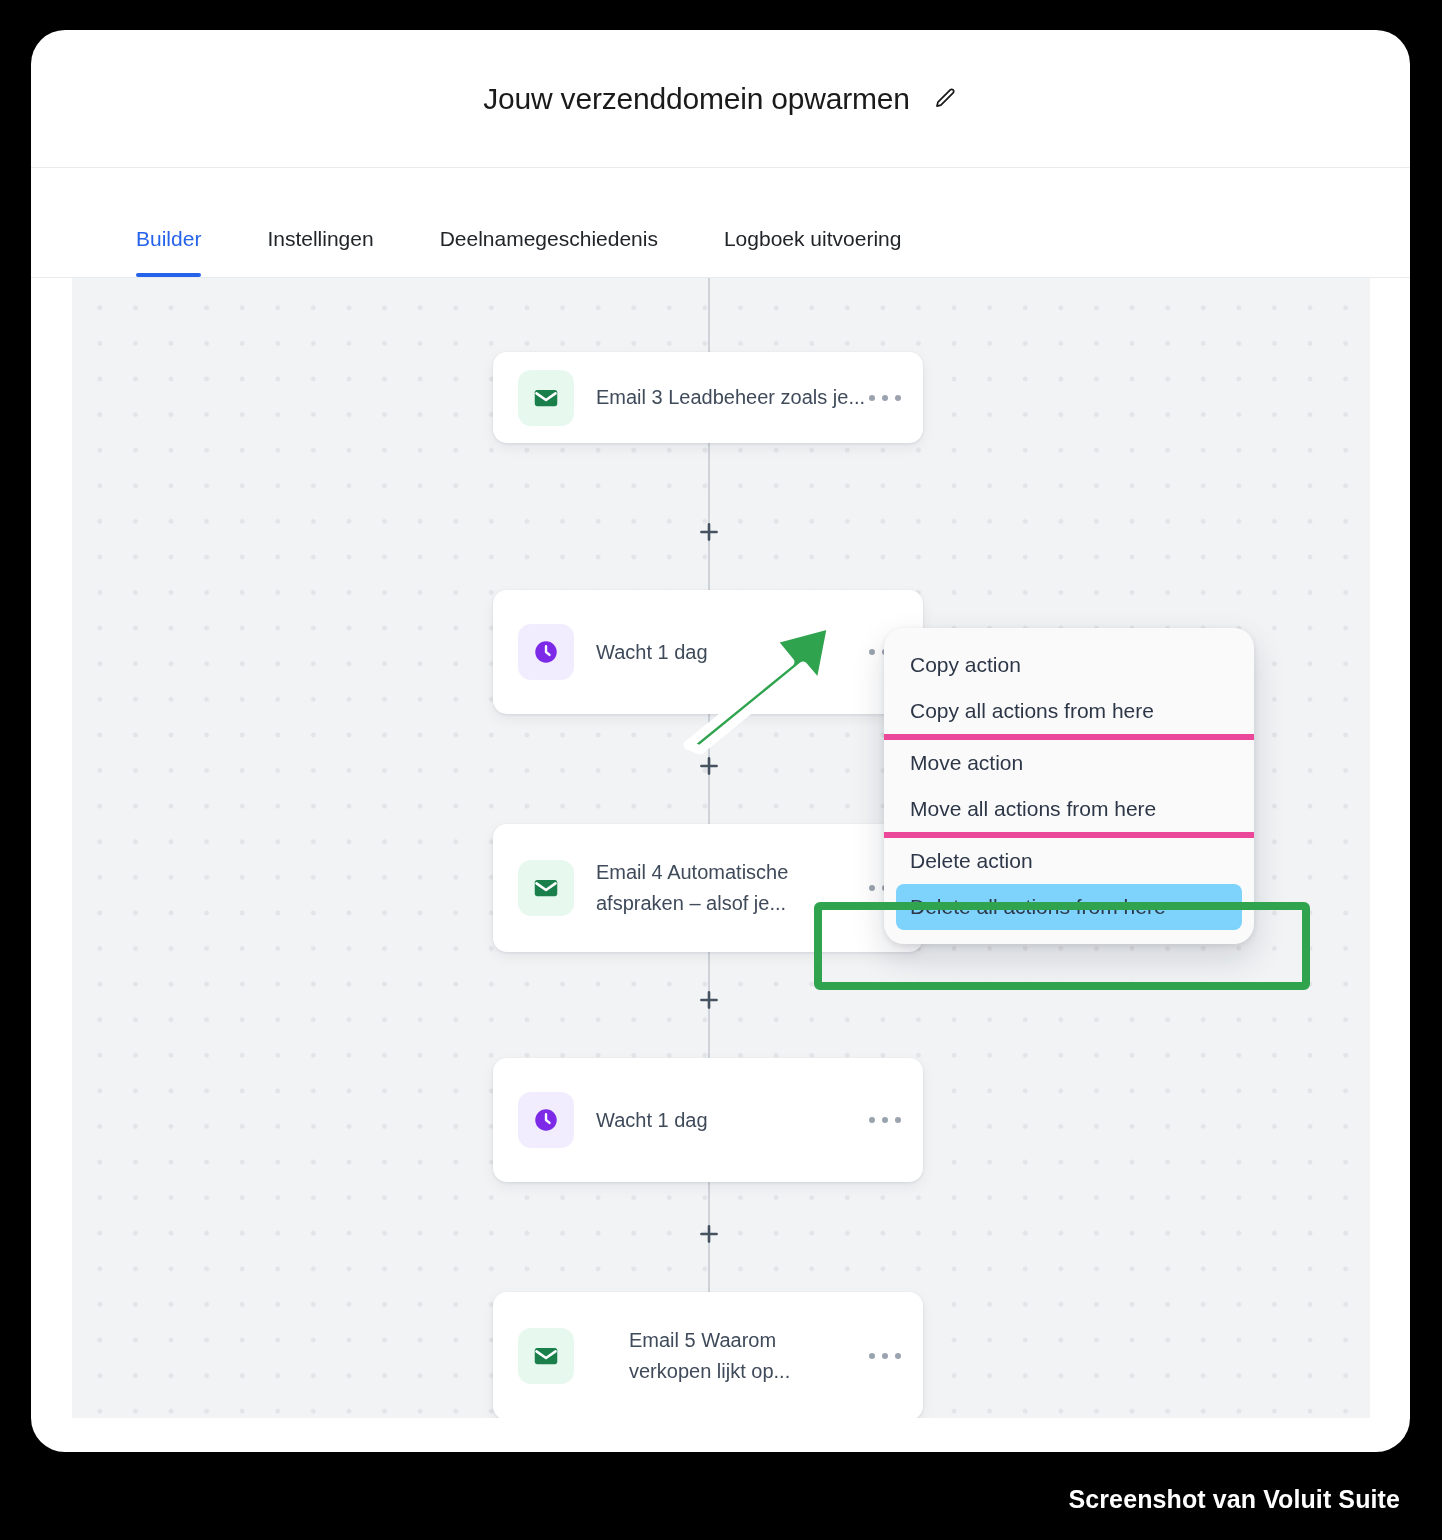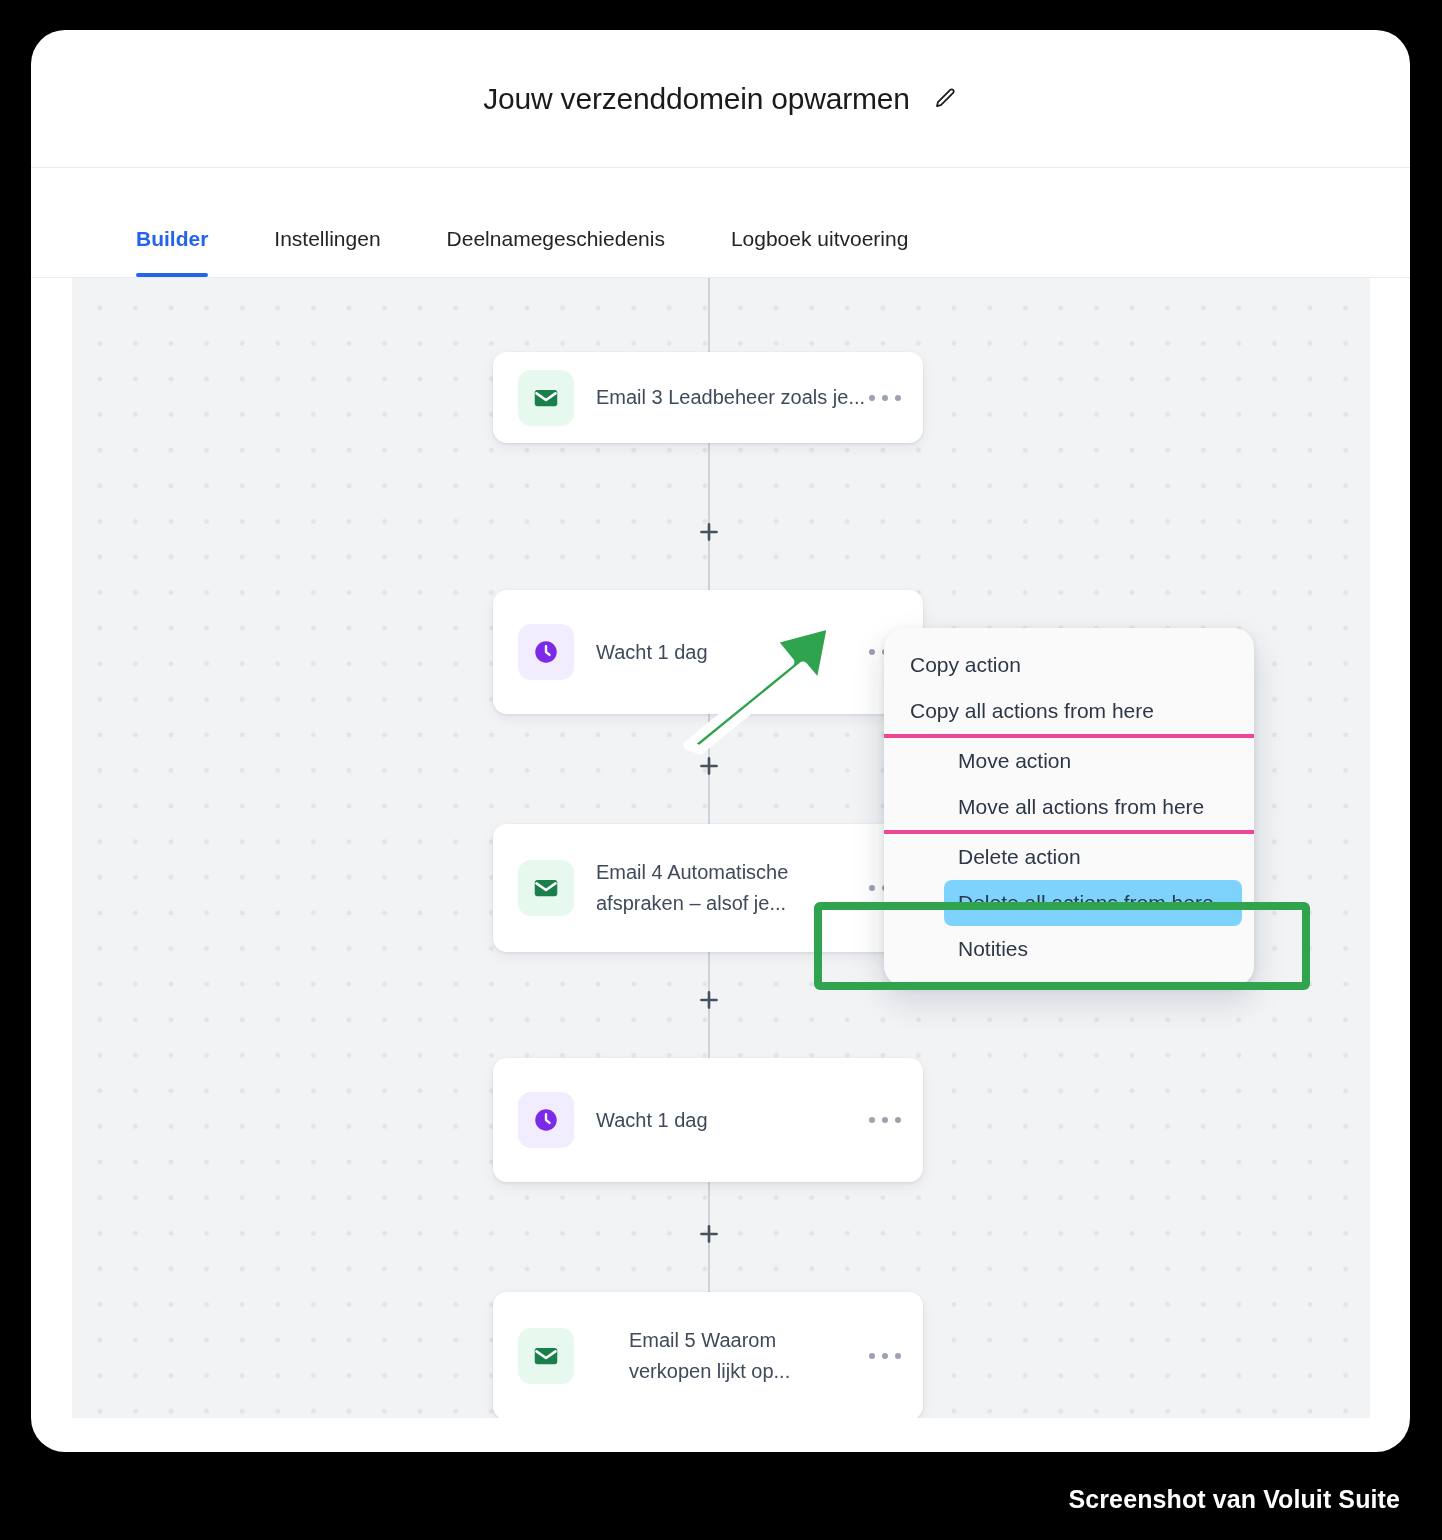--- a/index.html
+++ b/index.html
@@ -45,21 +45,21 @@
     padding-left: 105px;
   }
   .tab {
     position: relative;
     font-size: 21px; color: #212529;
     padding: 0 0 26px 0;
     margin-right: 66px;
     white-space: nowrap;
     cursor: pointer;
   }
-  .tab.active { color: #2563eb; font-weight: 700; }
+  .tab.active { color: #2563eb; font-weight: 400; }
   .tab.active::after {
     content: ""; position: absolute;
     left: 0; right: 0; bottom: 0;
     height: 4px; background: #2563eb; border-radius: 2px;
   }
 
   
   .canvas {
     position: absolute;
     left: 41px; top: 248px;
@@ -129,21 +129,21 @@
     position: absolute;
     left: 884px; top: 628px;
     width: 370px;
     background: #fafafb;
     border-radius: 20px;
     box-shadow: 0 2px 6px rgba(16,24,40,.10), 0 14px 34px rgba(16,24,40,.14);
     padding: 14px 0 14px 0;
     z-index: 30;
   }
   .menu-group { padding: 0; }
-  .menu-group + .menu-group { border-top: 4px solid #ec4899; padding-left: 48px; }
+  .menu-group + .menu-group { border-top: 6px solid #ec4899; }
   .menu-item {
     position: relative;
     margin: 0 12px;
     padding: 11px 14px;
     font-size: 21px; color: #2d3748;
     border-radius: 8px;
     white-space: nowrap;
     cursor: pointer;
   }
   .menu-item.hovered { background: #7dd3fc; }
@@ -309,21 +309,20 @@
       </div>
 
       <div class="menu-group">
         <div class="menu-item">Move action</div>
         <div class="menu-item">Move all actions from here</div>
       </div>
 
       <div class="menu-group">
         <div class="menu-item">Delete action</div>
         <div class="menu-item hovered">Delete all actions from here</div>
-        <div class="menu-item">Notities</div>
       </div>
 
     </div>
 
   </div>
 
   <svg class="arrow-anno" viewBox="0 0 1442 1540">
     <g>
       <path d="M688 745 L790 662 L772 640 L832 624 L820 686 L803 666 L700 750 Z" fill="#2fa34e" stroke="#ffffff" stroke-width="9" stroke-linejoin="round"></path>
     </g>

